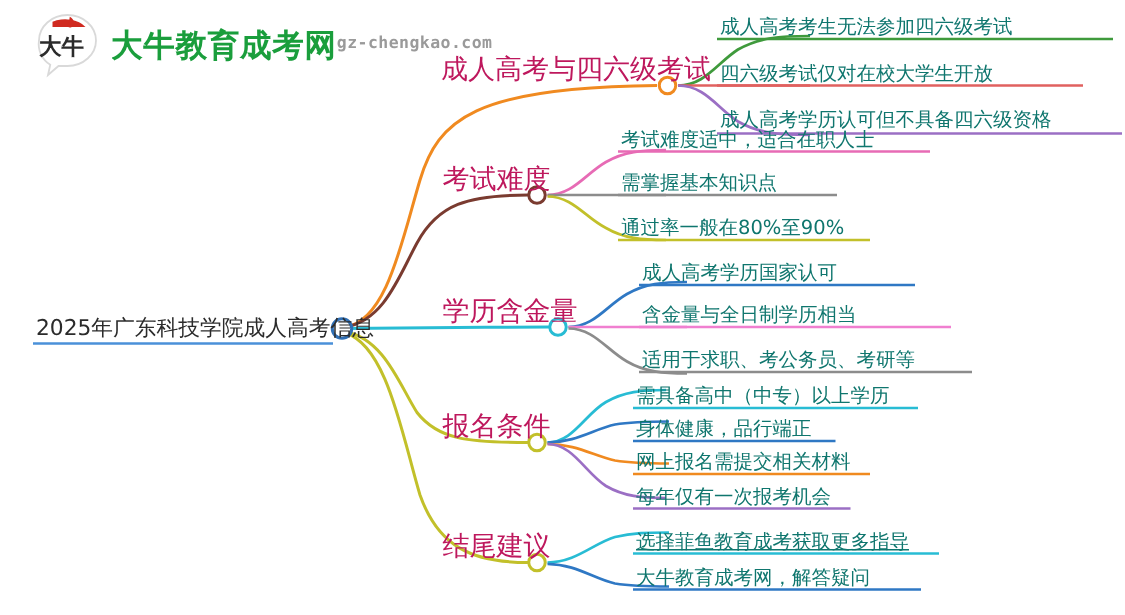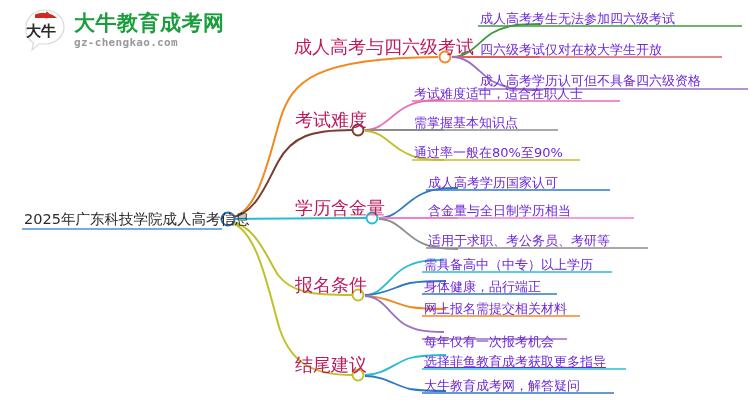--- a/index.html
+++ b/index.html
@@ -14,21 +14,21 @@
 
   
   .logo-wrap{
     position:absolute;left:22px;top:8px;
     display:flex;align-items:center;gap:6px;
   }
   .logo-mark{
     position:relative;width:46px;height:44px;flex:0 0 auto;
   }
   .logo-mark svg{display:block;}
-  .logo-text{display:flex;flex-direction:column;justify-content:center;line-height:1;}
+  .logo-text{display:flex;flex-direction:row;justify-content:center;line-height:1;}
   .logo-title{
     font-size:21px;font-weight:bold;color:#1a9e3c;
     letter-spacing:0.5px;white-space:nowrap;
     font-family:"DejaVu Sans","Liberation Sans",sans-serif;
   }
   .logo-sub{
     font-size:11px;font-weight:bold;color:#9a9a9a;
     letter-spacing:0.3px;white-space:nowrap;margin-top:3px;
     font-family:"DejaVu Sans Mono","Liberation Mono",monospace;
   }
@@ -37,21 +37,21 @@
   #map{position:absolute;left:0;top:0;width:750px;height:410px;}
   .mm-label{
     position:absolute;
     white-space:nowrap;
     color:#3a3a3a;
     font-family:"DejaVu Sans","Liberation Sans",sans-serif;
     line-height:1;
   }
   .lv0{font-size:14.5px;color:#2b2b2b;}
   .lv1{font-size:18px;color:#be185d;}
-  .lv2{font-size:13px;color:#6d28d9;}
+  .lv2{font-size:13px;color:#0f766e;}
 </style>
 </head>
 <body>
 
 <div id="stage">
 
   <div class="logo-wrap">
     <div class="logo-mark">
       <svg width="46" height="44" viewBox="0 0 46 44" xmlns="http://www.w3.org/2000/svg">
         <path d="M4 19 A19 17 0 1 1 23 36 L17 36 L10 42 L11.5 35.2 A19 17 0 0 1 4 19 Z" fill="#ffffff" stroke="#d9d9d9" stroke-width="1.2"></path>
@@ -143,19 +143,19 @@
 
   <div class="mm-label lv1" style="left:295px;top:199px;">学历含金量</div>
   <div class="mm-label lv2" style="left:428px;top:176px;">成人高考学历国家认可</div>
   <div class="mm-label lv2" style="left:428px;top:204px;">含金量与全日制学历相当</div>
   <div class="mm-label lv2" style="left:428px;top:234px;">适用于求职、考公务员、考研等</div>
 
   <div class="mm-label lv1" style="left:295px;top:276px;">报名条件</div>
   <div class="mm-label lv2" style="left:424px;top:258px;">需具备高中（中专）以上学历</div>
   <div class="mm-label lv2" style="left:424px;top:280px;">身体健康，品行端正</div>
   <div class="mm-label lv2" style="left:424px;top:302px;">网上报名需提交相关材料</div>
-  <div class="mm-label lv2" style="left:424px;top:335px;">每年仅有一次报考机会</div>
+  <div class="mm-label lv2" style="left:424px;top:325px;">每年仅有一次报考机会</div>
 
   <div class="mm-label lv1" style="left:295px;top:356px;">结尾建议</div>
   <div class="mm-label lv2" style="left:424px;top:355px;text-decoration:underline;">选择菲鱼教育成考获取更多指导</div>
   <div class="mm-label lv2" style="left:424px;top:379px;">大牛教育成考网，解答疑问</div>
 
 </div>
 
 </body></html>

